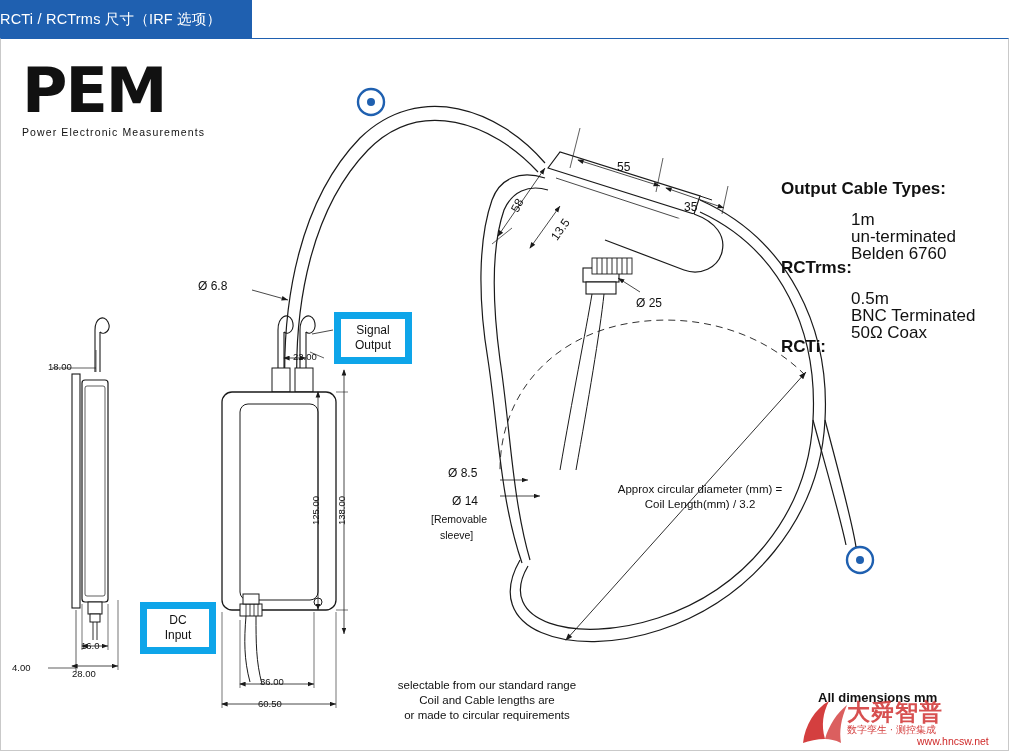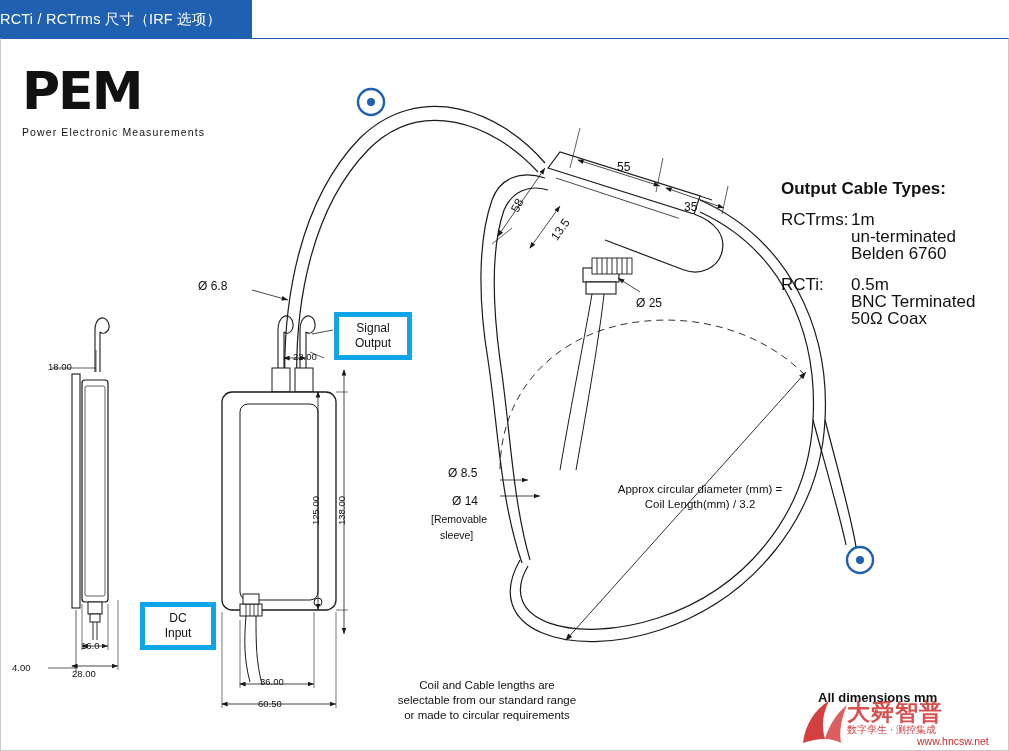--- a/index.html
+++ b/index.html
@@ -56,21 +56,21 @@
   }
   
   #logo {
     position: absolute;
     left: 22px;
     top: 60px;
     width: 222px;
     height: 78px;
   }
   #logo .word {
-    font-size: 52px;
+    font-size: 62px;
     font-weight: bold;
     letter-spacing: -2px;
     color: #111;
     line-height: 62px;
     font-family: "DejaVu Sans", sans-serif;
   }
   #logo .sub {
     margin-top: 4px;
     font-size: 10.5px;
     letter-spacing: 1.1px;
@@ -85,42 +85,42 @@
     white-space: nowrap;
   }
   .lbl.small { font-size: 10.5px; }
   .lbl.tiny { font-size: 9.5px; }
   .rot90 { transform: rotate(-90deg); transform-origin: left top; }
   .rot-lean { transform: rotate(-62deg); transform-origin: left top; }
   .rot-lean2 { transform: rotate(-55deg); transform-origin: left top; }
   
   .boxlbl {
     position: absolute;
-    border: 5px solid #0ea5e9;
+    border: 7px solid #0ea5e9;
     background: #fff;
     font-size: 12px;
     text-align: center;
     color: #111;
     line-height: 15px;
     padding: 4px 8px;
     box-sizing: border-box;
   }
   
   #cable-types {
     position: absolute;
     left: 781px;
     top: 180px;
     width: 210px;
     font-size: 17px;
     color: #111;
     line-height: 17px;
   }
   #cable-types .head { font-weight: bold; margin-bottom: 14px; }
   #cable-types .row { display: flex; margin-bottom: 3px; }
-  #cable-types .k { font-weight: normal; width: 70px; flex: none; }
+  #cable-types .k { font-weight: bold; width: 70px; flex: none; margin-top: 48px; }
   #cable-types .v { flex: 1; }
   
   .note {
     position: absolute;
     font-size: 11.5px;
     color: #111;
     text-align: center;
     line-height: 15px;
   }
   #all-dims {
@@ -393,22 +393,22 @@
     </div>
   </div>
 
   <div class="note" style="left:560px; top:482px; width:280px;">
     <div>Approx circular diameter (mm) =</div>
     <div>Coil Length(mm) / 3.2</div>
   </div>
 
 
   <div class="note" style="left:372px; top:678px; width:230px;">
+    <div>selectable from our standard range</div>
     <div>Coil and Cable lengths are</div>
-    <div>selectable from our standard range</div>
     <div>or made to circular requirements</div>
   </div>
 
   <div id="all-dims">All dimensions mm</div>
 
   <div id="watermark">
     <svg width="210" height="56" viewBox="0 0 210 56">
       <path d="M8,48 C10,30 20,14 34,6 C28,18 26,30 30,44 C22,44 14,46 8,48 Z" fill="#cf2a2a" opacity="0.9"></path>
       <path d="M30,44 C34,30 42,18 52,10 C46,24 44,36 46,48 C40,45 35,44 30,44 Z" fill="#cf2a2a" opacity="0.75"></path>
     </svg>

